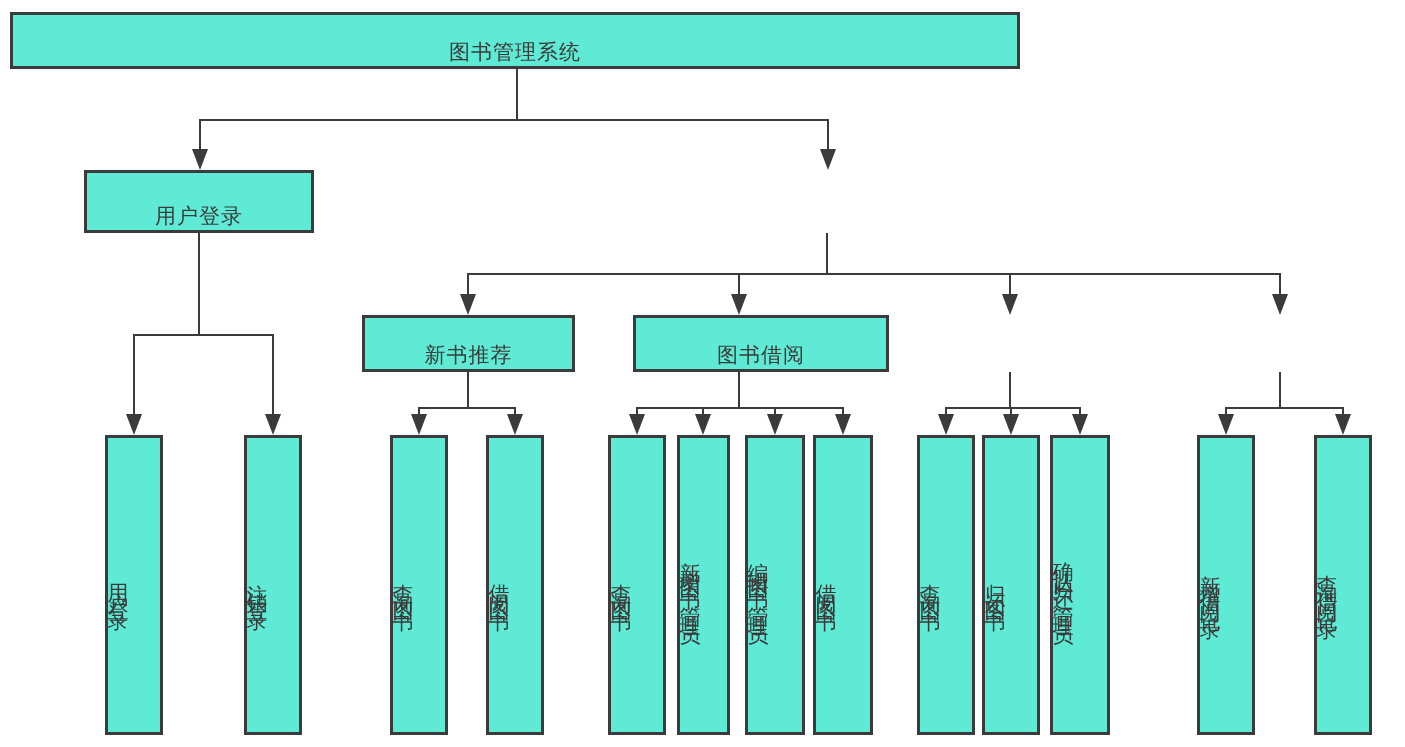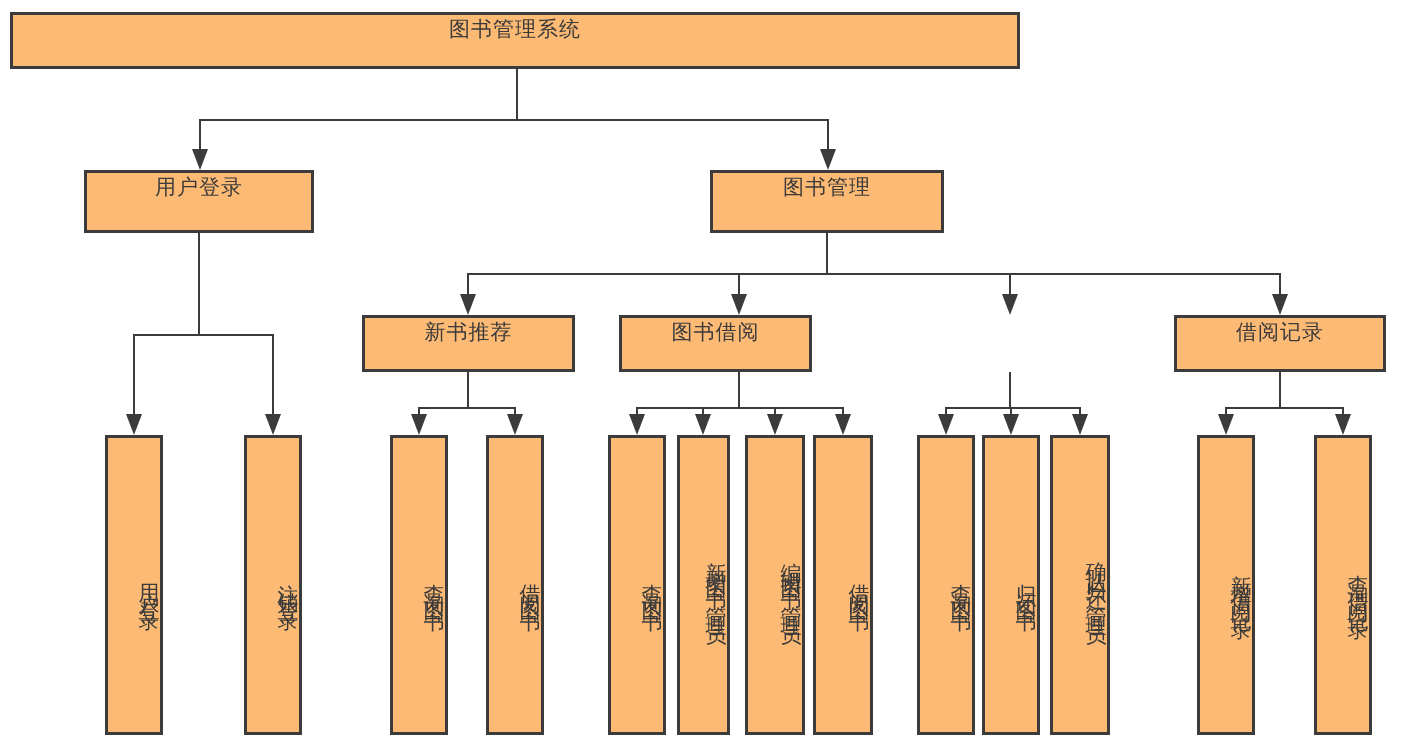--- a/index.html
+++ b/index.html
@@ -13,23 +13,23 @@
     width:1405px;height:747px;
     background:var(--bg);
     overflow:hidden;
     font-family:"Liberation Sans","DejaVu Sans",sans-serif;
     color:var(--text);
   }
   .box{
     position:absolute;
     box-sizing:border-box;
     border:3px solid var(--line);
-    background:#fdba74;
+    background:#5eead4;
     display:flex;
-    align-items:flex-start;
+    align-items:flex-end;
     justify-content:center;
     font-size:21px;
     letter-spacing:1px;
   }
   .leaf{
     writing-mode:vertical-rl;
     text-orientation:mixed;
     letter-spacing:9px;
     line-height:1;
   }
@@ -64,23 +64,20 @@
   <div class="vline" style="left:516px;top:68px;height:53px;"></div>
   <div class="hline" style="left:199px;top:119px;width:630px;"></div>
   <div class="vline" style="left:199px;top:119px;height:33px;"></div>
   <div class="arrow" style="left:192px;top:149px;"></div>
   <div class="vline" style="left:827px;top:119px;height:33px;"></div>
   <div class="arrow" style="left:820px;top:149px;"></div>
 
   <div class="box" style="left:84px;top:170px;width:230px;height:63px;">
     <span>用户登录</span>
   </div>
-  <div class="box" style="left:710px;top:170px;width:234px;height:63px;">
-    <span>图书管理</span>
-  </div>
 
   <div class="vline" style="left:198px;top:233px;height:103px;"></div>
   <div class="hline" style="left:133px;top:334px;width:141px;"></div>
   <div class="vline" style="left:133px;top:334px;height:82px;"></div>
   <div class="arrow" style="left:126px;top:414px;"></div>
   <div class="vline" style="left:272px;top:334px;height:82px;"></div>
   <div class="arrow" style="left:265px;top:414px;"></div>
 
   <div class="vline" style="left:826px;top:233px;height:42px;"></div>
   <div class="hline" style="left:467px;top:273px;width:814px;"></div>
@@ -89,25 +86,22 @@
   <div class="vline" style="left:738px;top:273px;height:24px;"></div>
   <div class="arrow" style="left:731px;top:294px;"></div>
   <div class="vline" style="left:1009px;top:273px;height:24px;"></div>
   <div class="arrow" style="left:1002px;top:294px;"></div>
   <div class="vline" style="left:1279px;top:273px;height:24px;"></div>
   <div class="arrow" style="left:1272px;top:294px;"></div>
 
   <div class="box" style="left:362px;top:315px;width:213px;height:57px;">
     <span>新书推荐</span>
   </div>
-  <div class="box" style="left:619px;top:315px;width:193px;height:57px;">
+  <div class="box" style="left:633px;top:315px;width:256px;height:57px;">
     <span>图书借阅</span>
-  </div>
-  <div class="box" style="left:1174px;top:315px;width:212px;height:57px;">
-    <span>借阅记录</span>
   </div>
 
   <div class="vline" style="left:467px;top:372px;height:37px;"></div>
   <div class="hline" style="left:418px;top:407px;width:98px;"></div>
   <div class="vline" style="left:418px;top:407px;height:9px;"></div>
   <div class="arrow" style="left:411px;top:414px;"></div>
   <div class="vline" style="left:514px;top:407px;height:9px;"></div>
   <div class="arrow" style="left:507px;top:414px;"></div>
 
   <div class="vline" style="left:738px;top:372px;height:37px;"></div>

